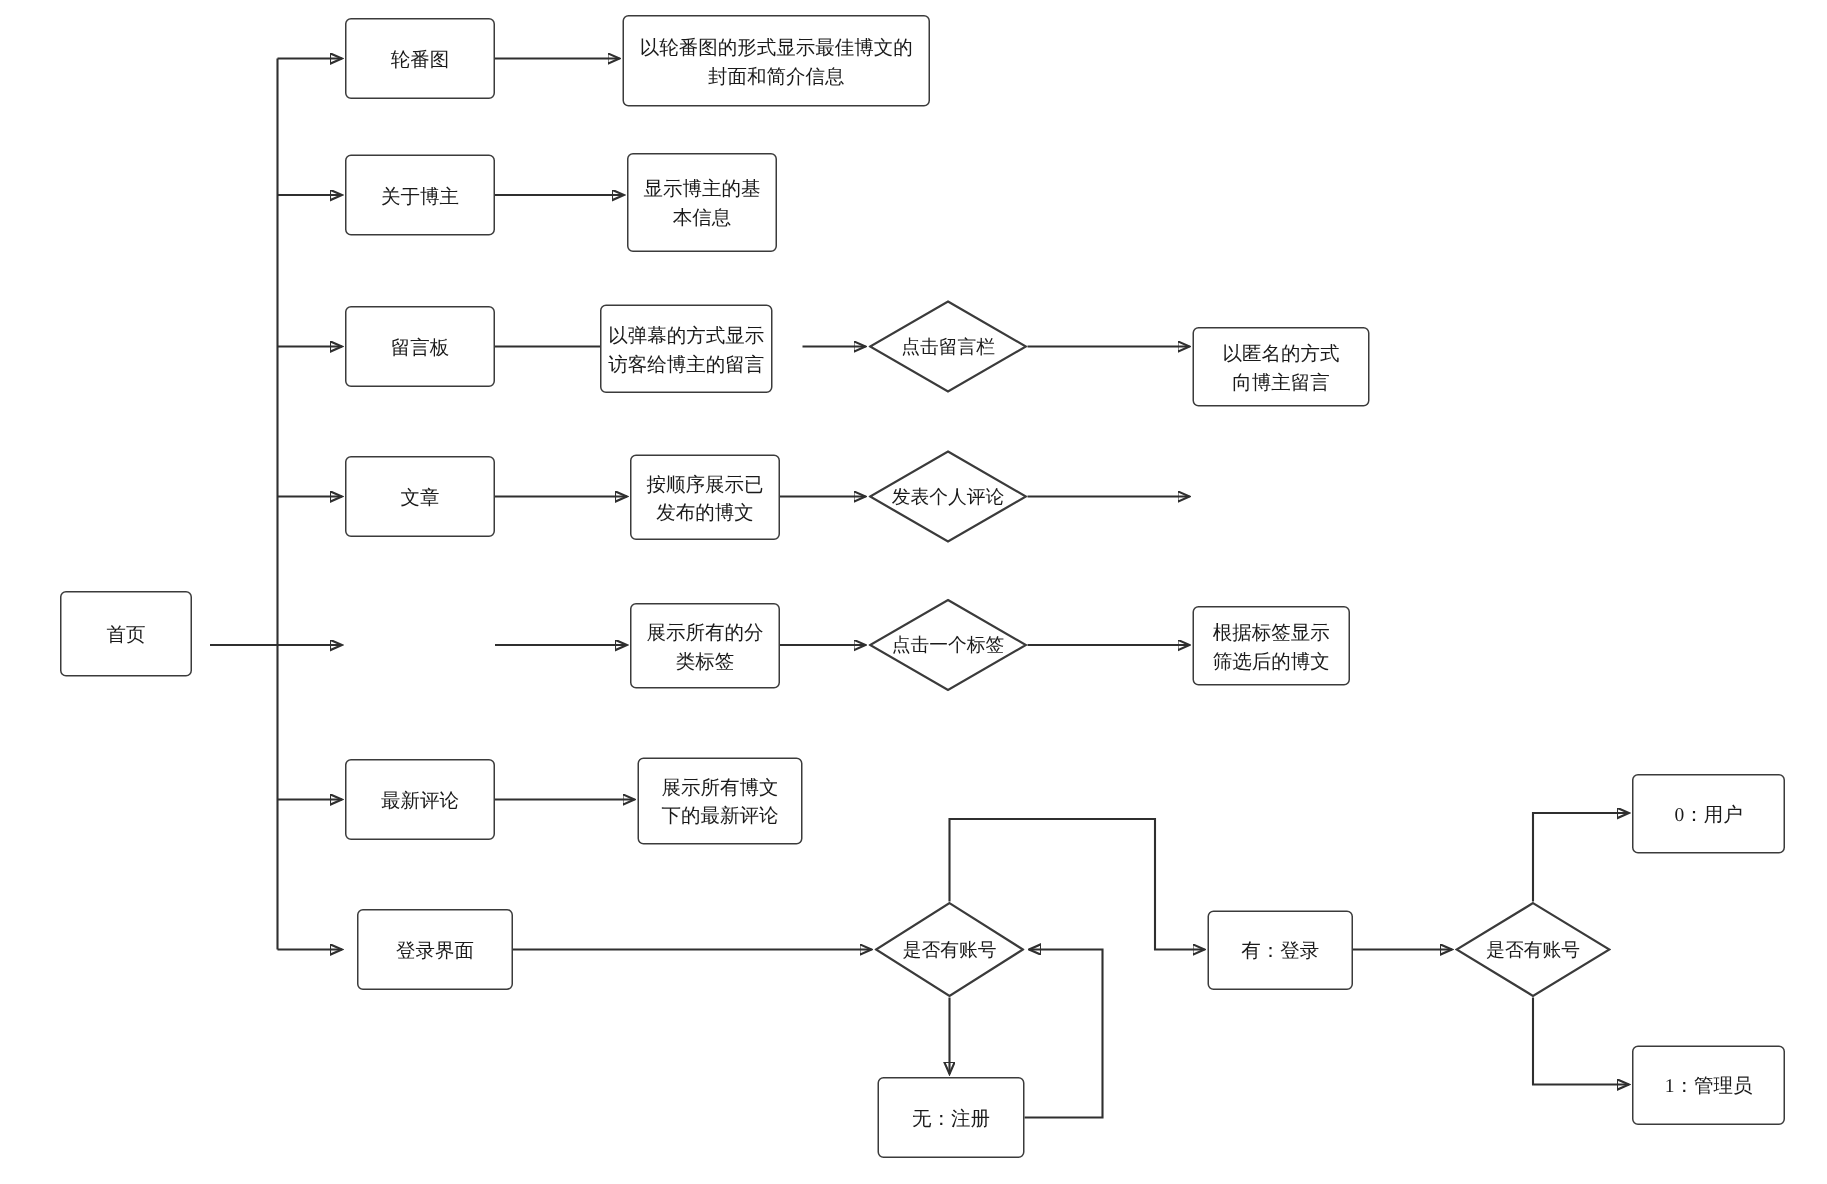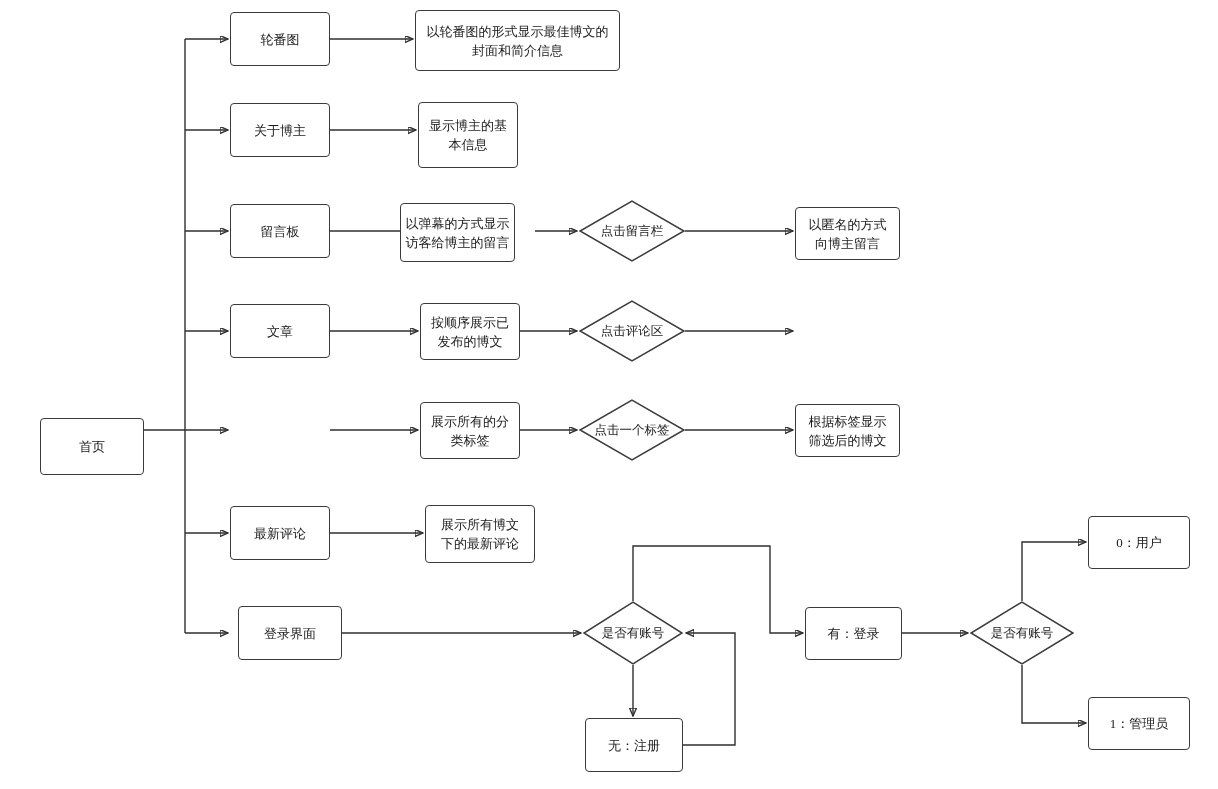--- a/index.html
+++ b/index.html
@@ -64,21 +64,21 @@
 
     <path d="M330,633 H581" marker-end="url(#arr)"></path>
     <path d="M633,665 V716" marker-end="url(#arr)"></path>
     <path d="M683,745 H735 V633 H686" marker-end="url(#arr)"></path>
     <path d="M633,601 V546 H770 V633 H803" marker-end="url(#arr)"></path>
     <path d="M902,633 H968" marker-end="url(#arr)"></path>
     <path d="M1022,601 V542 H1086" marker-end="url(#arr)"></path>
     <path d="M1022,665 V723 H1086" marker-end="url(#arr)"></path>
   </svg>
 
-  <div class="box" style="left:40px;top:418px;width:104px;height:57px">首页</div>
+  <div class="box" style="left:40px;top:394px;width:88px;height:57px">首页</div>
 
   <div class="box" style="left:230px;top:103px;width:100px;height:54px">关于博主</div>
   <div class="box" style="left:230px;top:12px;width:100px;height:54px">轮番图</div>
   <div class="box" style="left:230px;top:204px;width:100px;height:54px">留言板</div>
   <div class="box" style="left:230px;top:304px;width:100px;height:54px">文章</div>
   <div class="box" style="left:230px;top:506px;width:100px;height:54px">最新评论</div>
   <div class="box" style="left:238px;top:606px;width:104px;height:54px">登录界面</div>
 
   <div class="box" style="left:415px;top:10px;width:205px;height:61px">以轮番图的形式显示最佳博文的
 封面和简介信息</div>
@@ -96,42 +96,42 @@
   <div class="diamond" style="left:579px;top:200px;width:106px;height:62px">
     <svg class="dshape" viewBox="0 0 100 60" preserveAspectRatio="none">
         <polygon points="50,1 99,30 50,59 1,30"></polygon>
       </svg>
     <span class="dlabel">点击留言栏</span>
   </div>
   <div class="diamond" style="left:579px;top:300px;width:106px;height:62px">
     <svg class="dshape" viewBox="0 0 100 60" preserveAspectRatio="none">
         <polygon points="50,1 99,30 50,59 1,30"></polygon>
       </svg>
-    <span class="dlabel">点击评论区</span>
+    <span class="dlabel">发表个人评论</span>
   </div>
   <div class="diamond" style="left:579px;top:399px;width:106px;height:62px">
     <svg class="dshape" viewBox="0 0 100 60" preserveAspectRatio="none">
         <polygon points="50,1 99,30 50,59 1,30"></polygon>
       </svg>
     <span class="dlabel">点击一个标签</span>
   </div>
   <div class="diamond" style="left:583px;top:601px;width:100px;height:64px">
     <svg class="dshape" viewBox="0 0 100 60" preserveAspectRatio="none">
         <polygon points="50,1 99,30 50,59 1,30"></polygon>
       </svg>
     <span class="dlabel">是否有账号</span>
   </div>
   <div class="diamond" style="left:970px;top:601px;width:104px;height:64px">
     <svg class="dshape" viewBox="0 0 100 60" preserveAspectRatio="none">
         <polygon points="50,1 99,30 50,59 1,30"></polygon>
       </svg>
     <span class="dlabel">是否有账号</span>
   </div>
 
-  <div class="box" style="left:795px;top:207px;width:105px;height:53px">以匿名的方式
+  <div class="box" style="left:795px;top:218px;width:118px;height:53px">以匿名的方式
 向博主留言</div>
   <div class="box" style="left:795px;top:404px;width:105px;height:53px">根据标签显示
 筛选后的博文</div>
 
   <div class="box" style="left:585px;top:718px;width:98px;height:54px">无：注册</div>
   <div class="box" style="left:805px;top:607px;width:97px;height:53px">有：登录</div>
   <div class="box" style="left:1088px;top:516px;width:102px;height:53px">0：用户</div>
   <div class="box" style="left:1088px;top:697px;width:102px;height:53px">1：管理员</div>
 
 </div>

